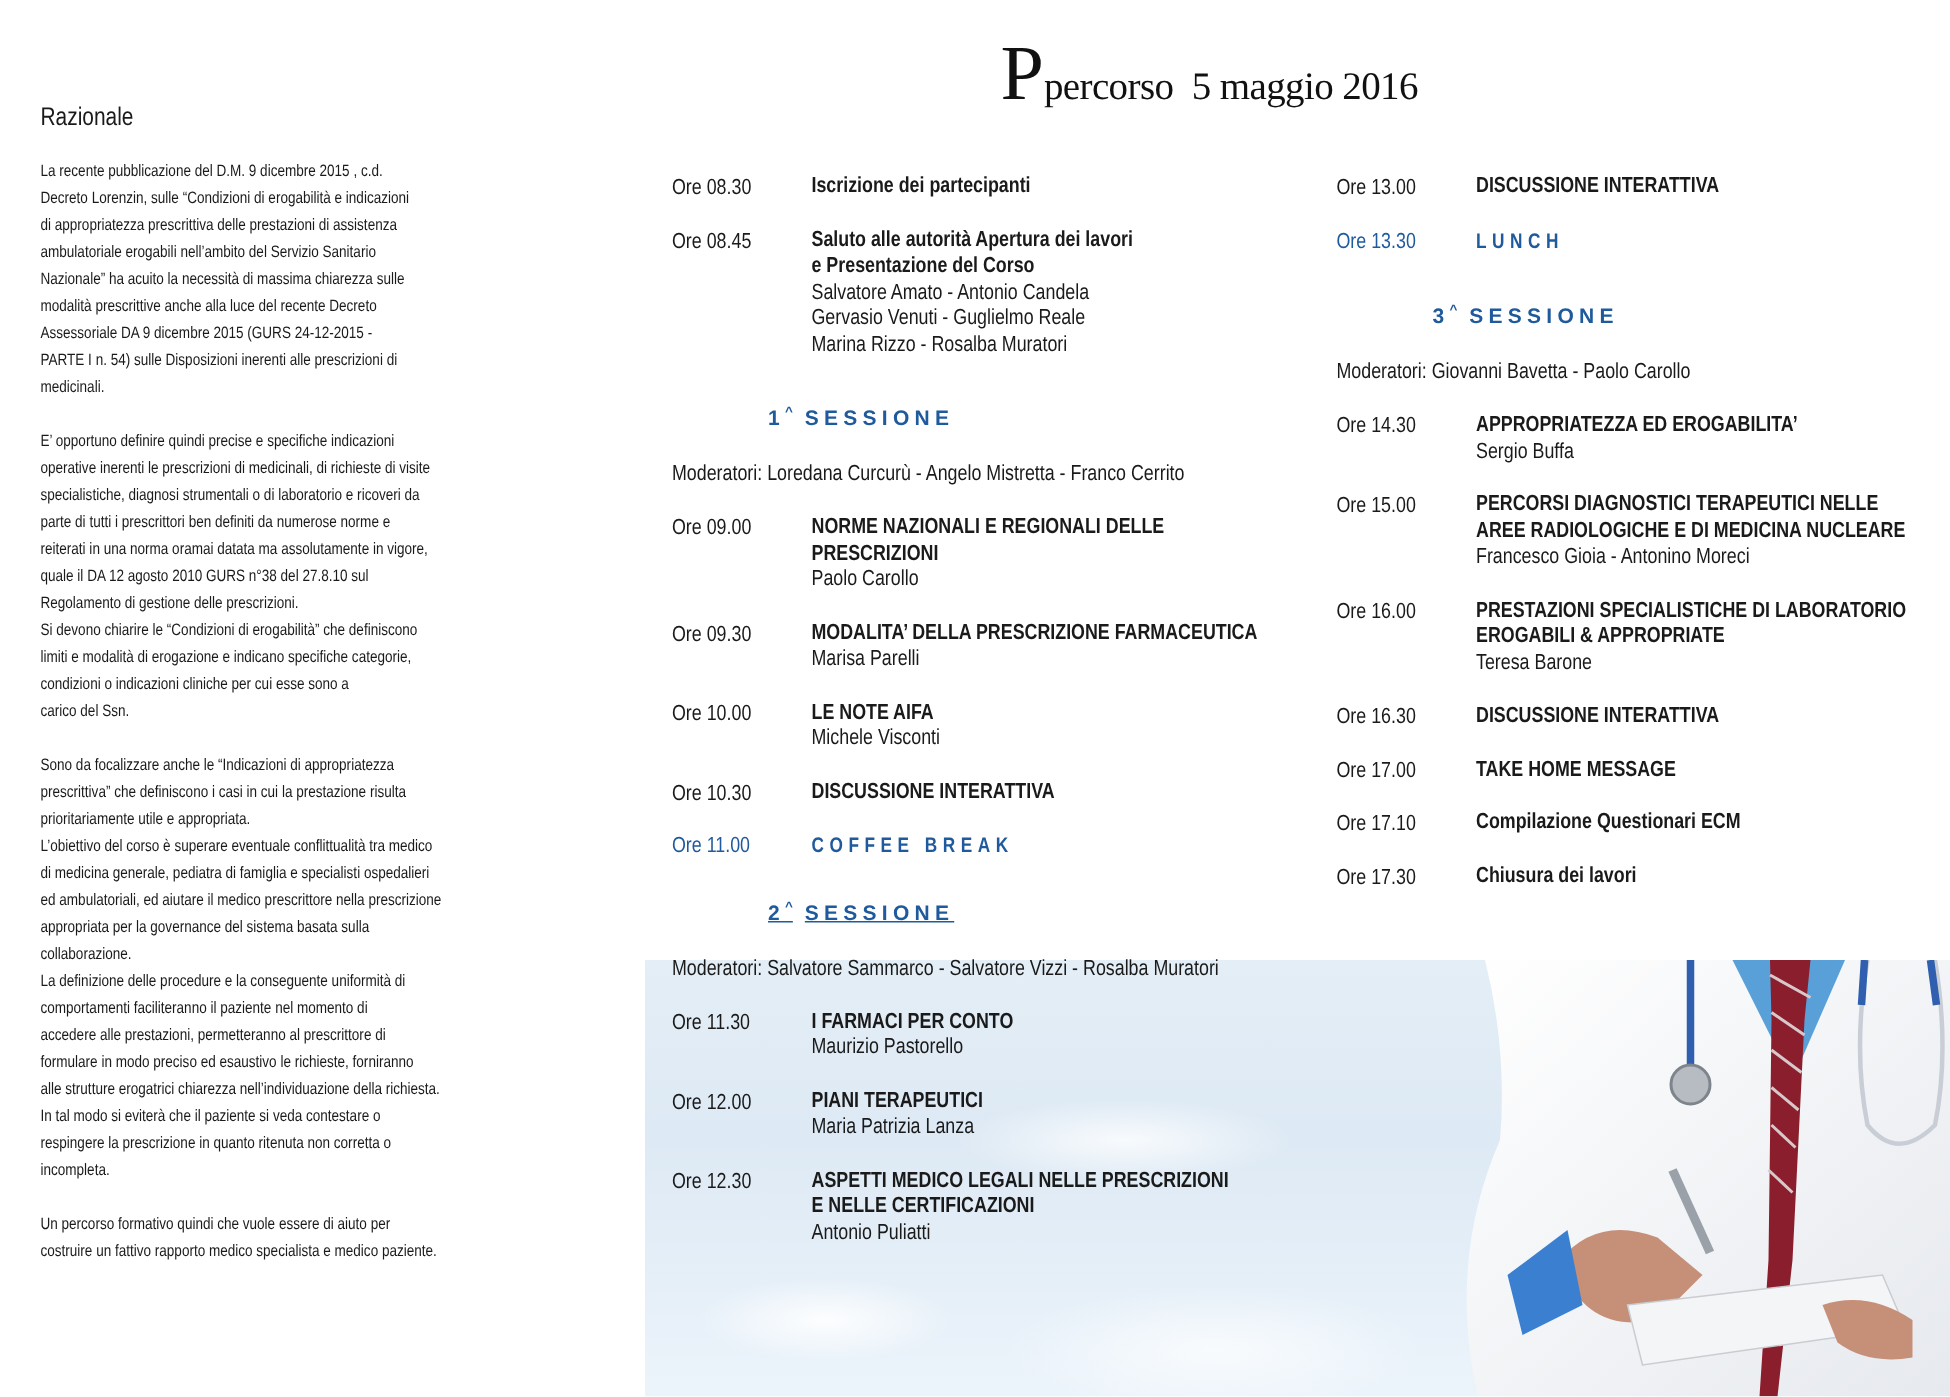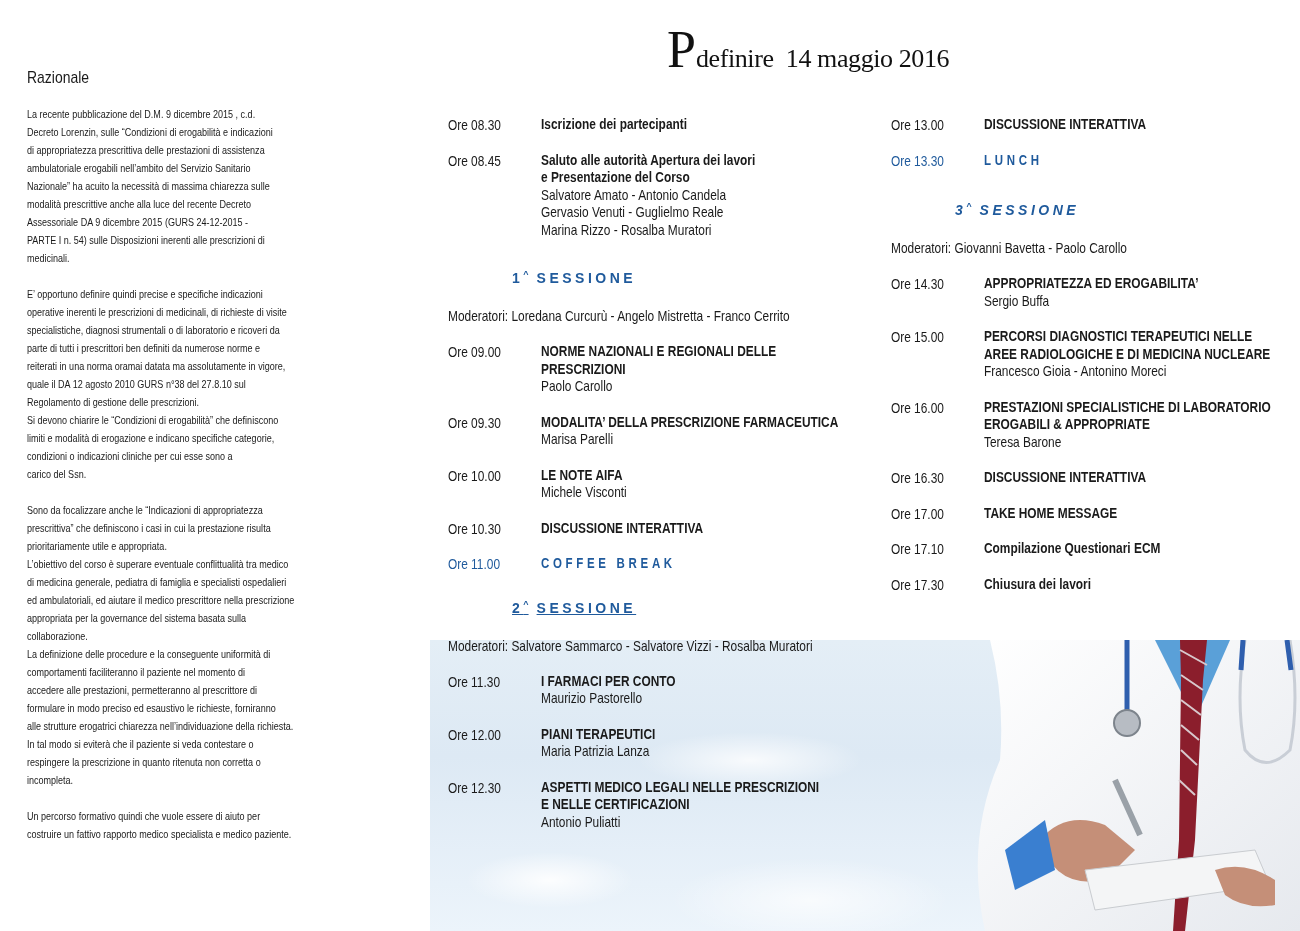--- a/index.html
+++ b/index.html
@@ -86,21 +86,21 @@
   <path d="M300 0 Q290 60 300 110 Q320 135 345 110 Q355 60 345 0" stroke="#c9ced6" stroke-width="3" fill="none"></path>
   <path d="M298 0 L296 30 M342 0 L346 30" stroke="#2f5fae" stroke-width="5"></path>
   <path d="M95 200 Q120 170 160 185 L190 210 L160 240 Q110 250 95 200 Z" fill="#c58f78"></path>
   <path d="M170 140 L195 195" stroke="#9aa1a8" stroke-width="6"></path>
   <path d="M140 230 L310 210 L325 245 L150 270 Z" fill="#f4f5f6" stroke="#c9ccd0"></path>
   <path d="M270 230 Q300 220 330 240 L330 265 Q300 270 280 255 Z" fill="#c58f78"></path>
   <path d="M60 210 L100 180 L110 230 L70 250 Z" fill="#3a7fd0"></path>
 </svg>
 
 <div id="title">
-  <span class="big-p">P</span><span class="rest">definire</span><span class="rest">&nbsp;&nbsp;</span><span class="rest">14 maggio 2016</span>
+  <span class="big-p">P</span><span class="rest">percorso</span><span class="rest">&nbsp;&nbsp;</span><span class="rest">5 maggio 2016</span>
 </div>
 
 <div id="left">
   <div class="heading">Razionale</div>
   <div class="para">
     <div>La recente pubblicazione del D.M. 9 dicembre 2015 , c.d.</div>
     <div>Decreto Lorenzin, sulle “Condizioni di erogabilità e indicazioni</div>
     <div>di appropriatezza prescrittiva delle prestazioni di assistenza</div>
     <div>ambulatoriale erogabili nell’ambito del Servizio Sanitario</div>
     <div>Nazionale” ha acuito la necessità di massima chiarezza sulle</div>
@@ -236,21 +236,21 @@
       <div class="t">DISCUSSIONE INTERATTIVA</div>
     </div>
   </div>
   <div class="item break">
     <div class="time">Ore 13.30</div>
     <div class="body">
       <div class="t">LUNCH</div>
     </div>
   </div>
 
-  <div class="session" style="margin-top:32px;font-style:italic;"><span>3</span><sup>^</sup><span>SESSIONE</span></div>
+  <div class="session" style="margin-top:32px;"><span>3</span><sup>^</sup><span>SESSIONE</span></div>
   <div class="mod">Moderatori: Giovanni Bavetta - Paolo Carollo</div>
 
   <div class="item">
     <div class="time">Ore 14.30</div>
     <div class="body">
       <div class="t">APPROPRIATEZZA ED EROGABILITA’</div>
       <div class="s">Sergio Buffa</div>
     </div>
   </div>
   <div class="item">

